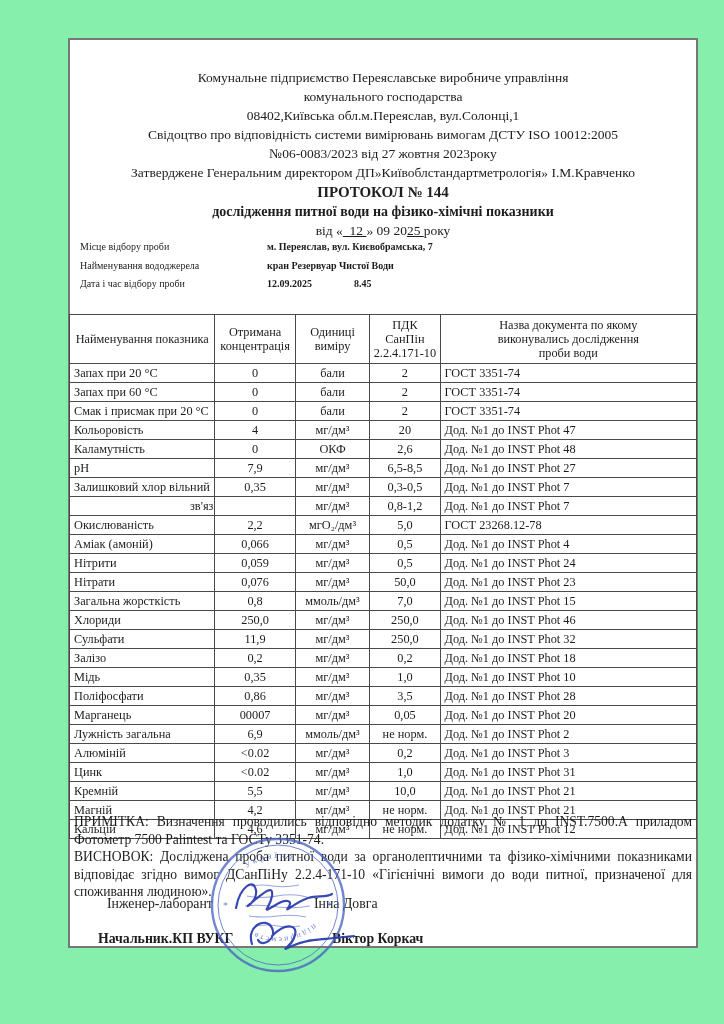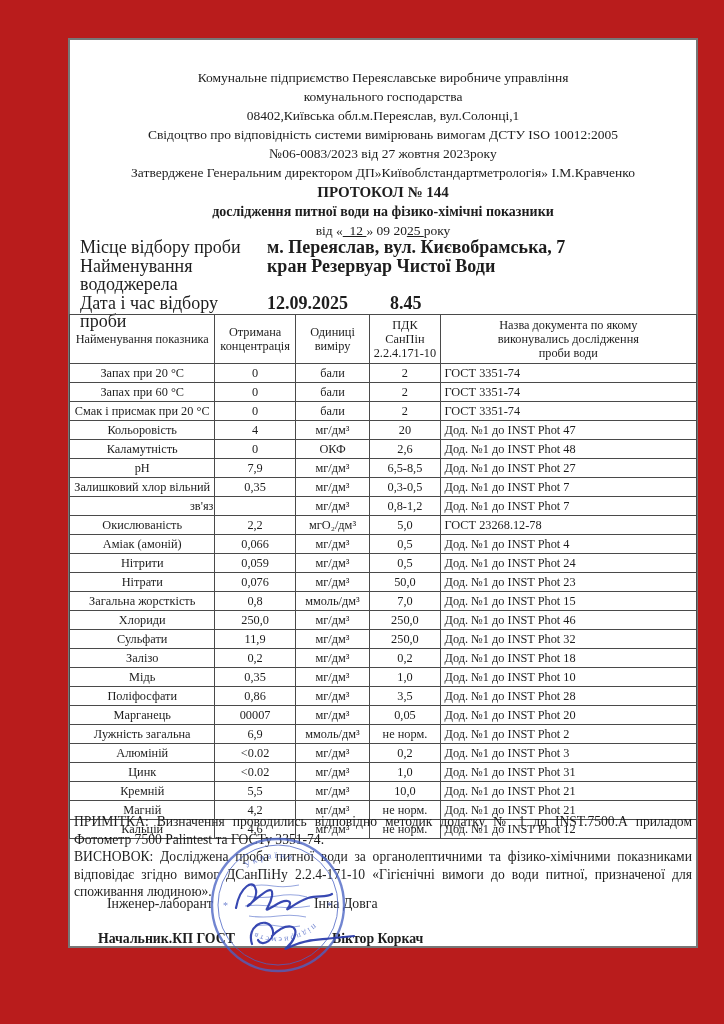--- a/index.html
+++ b/index.html
@@ -1,41 +1,41 @@
 <!DOCTYPE html>
 <html><head>
 <meta charset="utf-8">
 <style>
   html,body{margin:0;padding:0;background:#ffffff;}
-  .page{position:relative;width:724px;height:1024px;background:#b91c1c;overflow:hidden;
+  .page{position:relative;width:724px;height:1024px;background:#86efac;overflow:hidden;
         font-family:"Liberation Serif","DejaVu Serif",serif;color:#1d1d1d;}
   .frame{position:absolute;left:68px;top:38px;width:630px;height:910px;
          border:2px solid #777;box-sizing:border-box;background:#fff;}
   
   .org-header{position:absolute;top:28px;left:0;right:0;text-align:center;
               font-size:13.5px;line-height:19px;}
   .title-block{position:absolute;top:143px;left:0;right:0;text-align:center;line-height:19px;}
   .title-line1{font-weight:bold;font-size:15px;text-align:center;}
   .title-line2{font-weight:bold;font-size:14px;}
   .title-line3{font-size:13.5px;}
   .u{text-decoration:underline;}
   
-  .meta{position:absolute;top:198px;left:10px;right:8px;font-size:18px;line-height:18.5px;}
+  .meta{position:absolute;top:198px;left:10px;right:8px;font-size:10px;line-height:18.5px;}
   .meta-row{display:flex;}
   .meta-label{width:187px;flex:0 0 auto;}
   .meta-value{font-weight:bold;}
   .meta-value2{font-weight:bold;margin-left:42px;}
   
   .tbl-wrap{position:absolute;top:274px;left:-1px;right:-1px;}
   table{width:100%;border-collapse:collapse;table-layout:fixed;}
   th,td{border:1px solid #4a4a4a;font-size:12.3px;overflow:hidden;}
   th{font-weight:normal;text-align:center;vertical-align:middle;
      white-space:pre-line;line-height:14px;padding:2px 2px;height:44px;}
   td{height:16px;line-height:13px;padding:1px 4px;}
-  td.c-name{text-align:center;}
+  td.c-name{text-align:left;}
   td.c-name.indent{padding-left:120px;}
   td.c-center{text-align:center;}
   td.c-doc{text-align:left;}
   
   .notes{position:absolute;top:773px;left:4px;right:4px;font-size:13.6px;
          line-height:17.6px;text-align:justify;}
   .strike{}
   
   .sig-row{position:absolute;font-size:13.8px;}
   .sig-row1{top:856px;left:37px;}
@@ -287,21 +287,21 @@
       </table>
     </div>
 
     <div class="notes">
       <p style="margin:0"><span>ПРИМІТКА: Визначення проводились відповідно методик додатку № 1 до  INST.7500.А приладом Фотометр 7500 Palintest  та </span><span class="strike">ГОСТу 3351-74</span><span>.</span></p>
       <p style="margin:0">ВИСНОВОК: Досліджена проба питної води за органолептичними та фізико-хімічними показниками відповідає згідно вимог  ДСанПіНу 2.2.4-171-10 «Гігієнічні вимоги до води питної, призначеної для споживання людиною».</p>
     </div>
 
     <div class="sig-row sig-row1">Інженер-лаборант</div>
     <div class="sig-name1">Інна Довга</div>
-    <div class="sig-row sig-row2">Начальник.КП ГОСТ</div>
+    <div class="sig-row sig-row2">Начальник.КП ВУКГ</div>
     <div class="sig-name2">Віктор Коркач</div>
 
     <svg class="stamp" width="142" height="142" viewBox="0 0 142 142">
       <circle cx="71" cy="71" r="66" fill="none" stroke="#4a63c4" stroke-width="2.4"></circle>
       <circle cx="71" cy="71" r="60" fill="none" stroke="#4a63c4" stroke-width="1"></circle>
       <path id="arcTop" d="M 17,78 A 54,54 0 0 1 125,78" fill="none"></path>
       <path id="arcBottom" d="M 123,64 A 54,54 0 0 1 19,64" fill="none"></path>
       <text font-size="9" letter-spacing="3" fill="#4a63c4" font-family="Liberation Serif, serif">
         <textPath href="#arcTop" startOffset="30%">Україна</textPath>
       </text>

